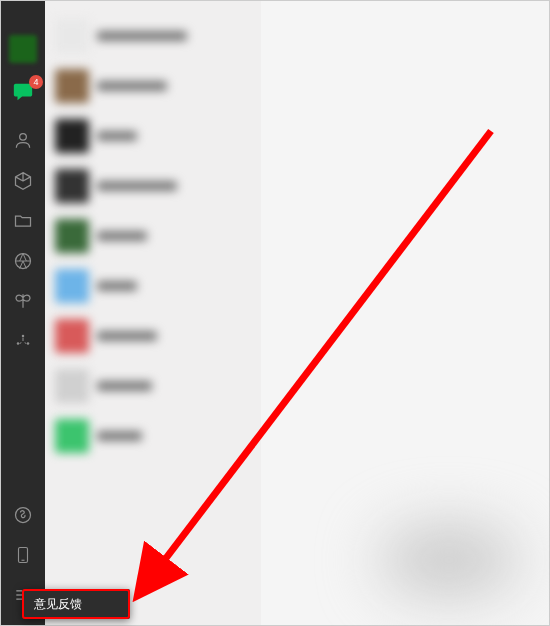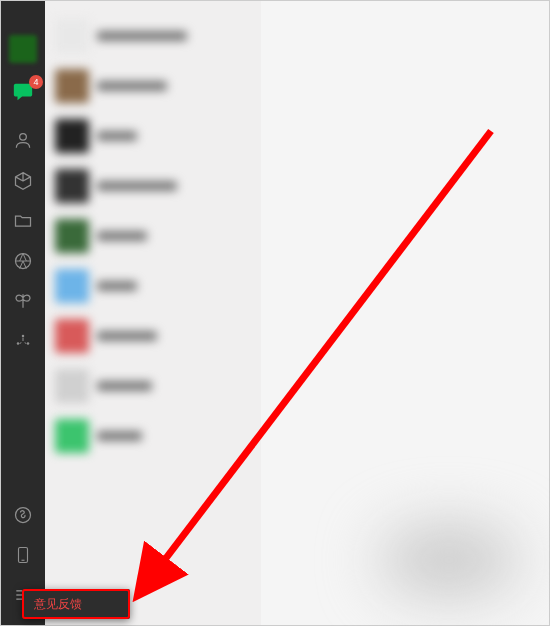--- a/index.html
+++ b/index.html
@@ -128,21 +128,21 @@
       width: 108px;
       background: #2d2d2d;
       border-radius: 2px;
       box-shadow: 0 2px 8px rgba(0,0,0,0.5);
       z-index: 10;
     }
     .popup-item {
       height: 30px;
       line-height: 30px;
       padding: 0 12px;
-      color: #ef4444;
+      color: #ffffff;
       font-size: 12px;
       cursor: pointer;
       white-space: nowrap;
       overflow: hidden;
       position: relative;
     }
     .popup-item .dot {
       position: absolute;
       left: 60px;
       top: 12px;

